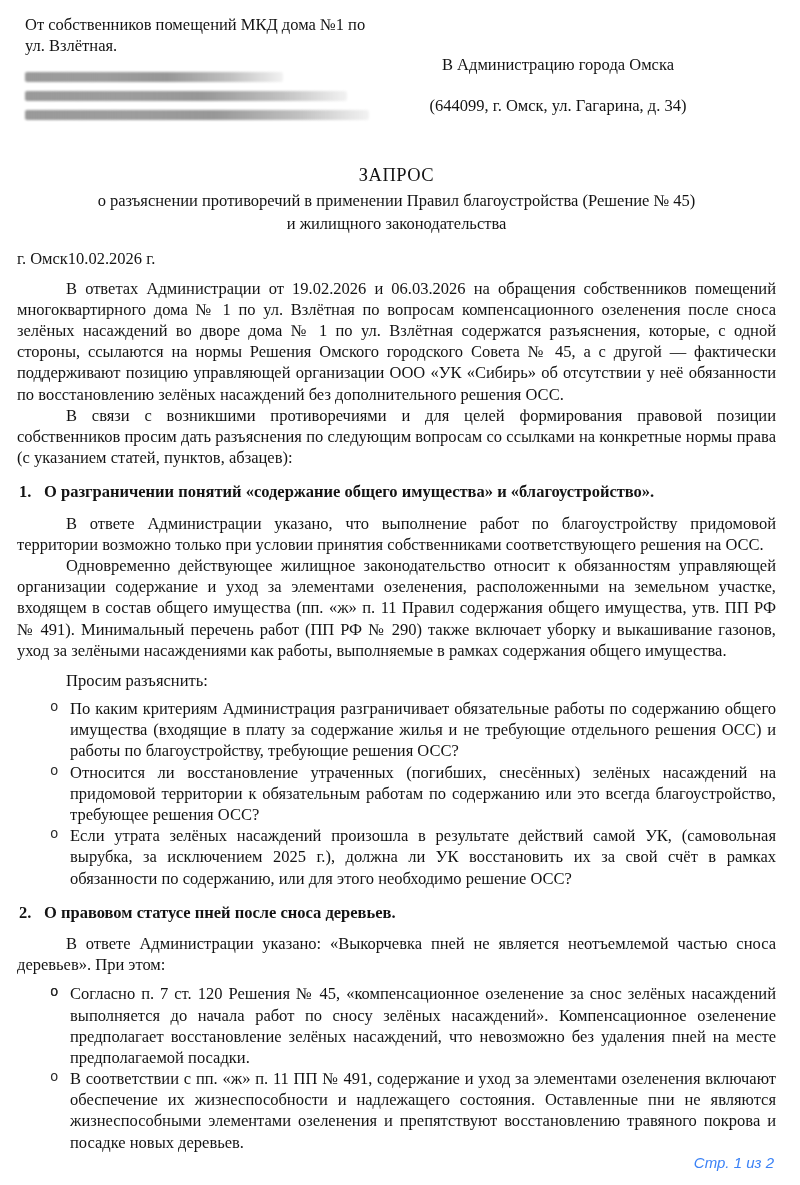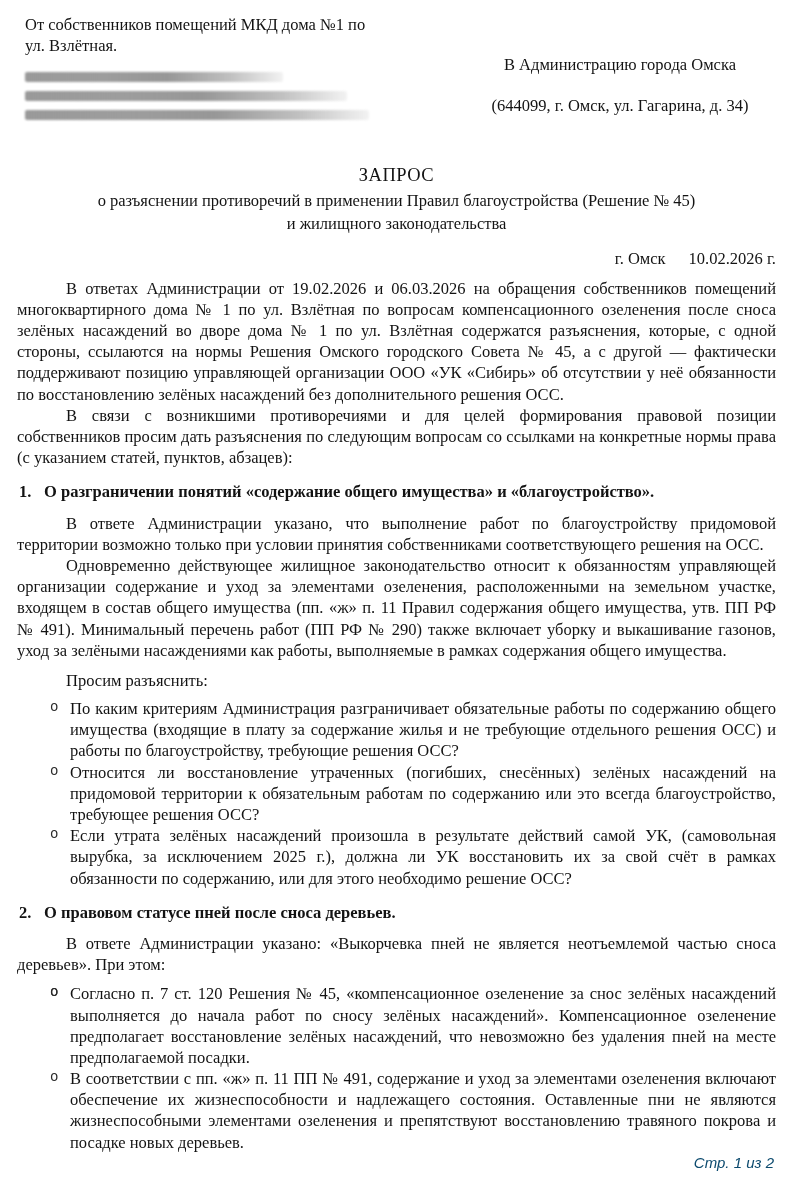--- a/index.html
+++ b/index.html
@@ -16,21 +16,20 @@
     background: #ffffff;
     color: #131313;
     font-family: "Liberation Serif", "DejaVu Serif", serif;
     font-size: 16.5px;
     line-height: 1.285;
     overflow: hidden;
   }
   
   .header {
     display: flex;
-    justify-content: space-between;
     align-items: flex-start;
   }
   .header-left {
     width: 385px;
     padding-left: 8px;
     box-sizing: border-box;
   }
   .from-text {
     width: 360px;
   }
@@ -65,23 +64,22 @@
     font-size: 18.5px;
     letter-spacing: 0.5px;
   }
   .doc-subtitle {
     text-align: center;
     margin-top: 2px;
   }
   
   .dateline {
     display: flex;
-    justify-content: flex-end;
+    justify-content: flex-start;
     margin: 13px 0 9px 0;
-    gap: 23px;
   }
   
   p.body {
     margin: 0;
     text-align: justify;
     text-indent: 49px;
   }
   .lead-line {
     margin: 9px 0 7px 0;
     text-indent: 49px;
@@ -112,21 +110,21 @@
     color: #2a2a2a;
   }
   
   .page-footer {
     position: absolute;
     right: 26px;
     bottom: 13px;
     font-family: "Liberation Sans", "DejaVu Sans", sans-serif;
     font-style: italic;
     font-size: 15px;
-    color: #0c4a6e;
+    color: #3b82f6;
   }
 </style>
 </head>
 <body>
 
 <div class="page">
 
   <div class="header">
     <div class="header-left">
       <div class="from-text">От собственников помещений МКД дома №1 по ул. Взлётная.</div>

